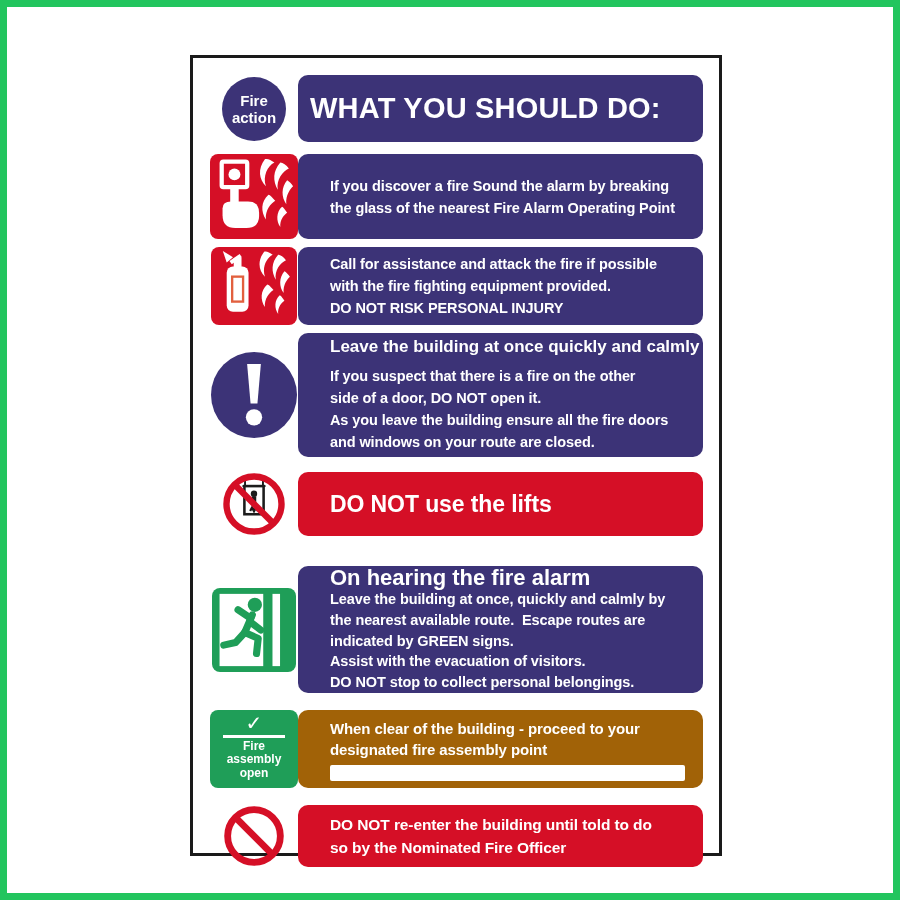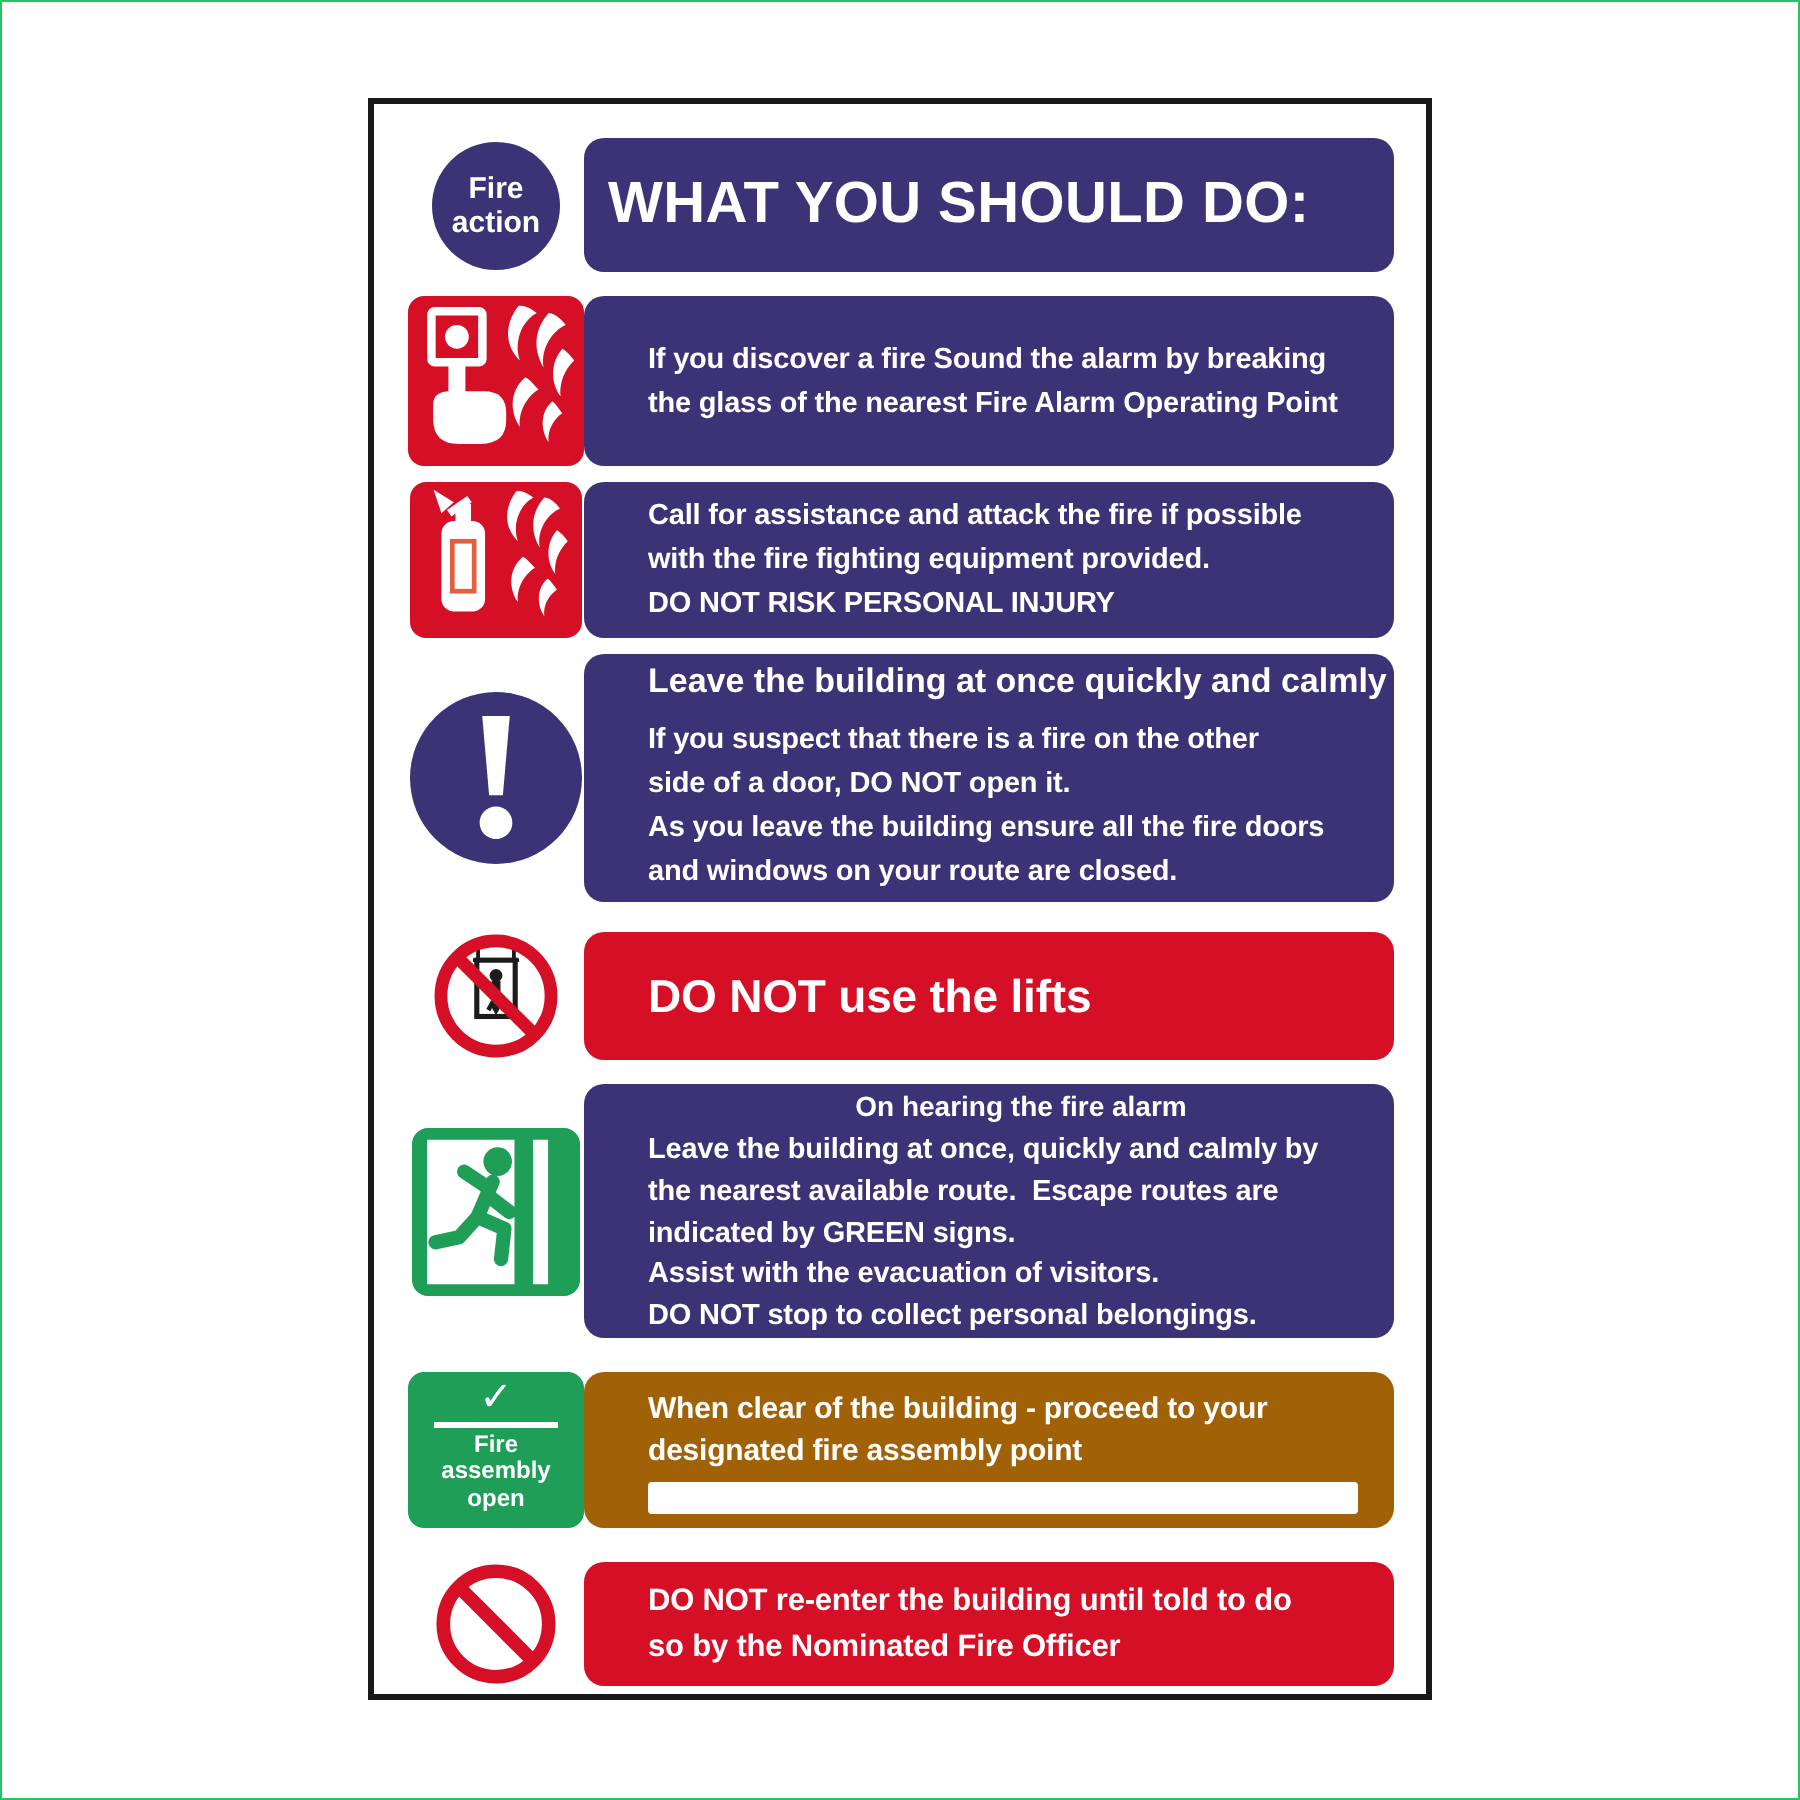--- a/index.html
+++ b/index.html
@@ -1,45 +1,45 @@
 <!DOCTYPE html>
 <html><head>
 <meta charset="utf-8">
 <style>
   html,body { margin:0; padding:0; }
   body { font-family:"Liberation Sans","DejaVu Sans",sans-serif; background:#ffffff; }
-  .page { position:relative; width:900px; height:900px; background:#ffffff; border:1px solid #22c55e; box-sizing:border-box; }
+  .page { position:relative; width:900px; height:900px; background:#ffffff; border:7px solid #22c55e; box-sizing:border-box; }
   .sign { position:absolute; left:183px; top:48px; width:532px; height:801px; background:#ffffff;
           border:3px solid #1a1a1a; box-sizing:border-box; padding:17px 16px 0 17px; }
   .row { display:flex; }
   .icon-col { flex:0 0 88px; width:88px; display:flex; align-items:center; justify-content:center; }
   .panel { flex:1; border-radius:10px; color:#ffffff; font-weight:700; display:flex; flex-direction:column; justify-content:center; padding-left:32px; box-sizing:border-box; }
   .navy { background:#3c3377; }
   .red  { background:#d50f26; }
   .green{ background:#a16207; }
   .line { white-space:pre; letter-spacing:-0.1px; }
 
   
   .row-header   { height:67px;  margin-bottom:12px; }
   .row-discover { height:85px;  margin-bottom:8px; }
   .row-assist   { height:78px;  margin-bottom:8px; }
   .row-leave    { height:124px; margin-bottom:15px; }
-  .row-lifts    { height:64px;  margin-bottom:12px; }
+  .row-lifts    { height:64px;  margin-bottom:30px; }
   .row-alarm    { height:127px; margin-bottom:17px; }
   .row-assembly { height:78px;  margin-bottom:17px; }
   .row-reenter  { height:62px; }
 
   .badge { width:64px; height:64px; border-radius:50%; background:#3c3377; color:#fff; font-weight:700;
            font-size:15px; line-height:17px; display:flex; flex-direction:column; align-items:center; justify-content:center; }
   .panel-header { font-size:29px; letter-spacing:0.2px; padding-left:12px; justify-content:center; }
 
   .body-15 { font-size:14.5px; line-height:22px; }
   .panel-leave .heading { font-size:17px; line-height:20px; margin-bottom:8px; white-space:pre; }
   .panel-lifts { font-size:23px; }
-  .panel-alarm .heading { font-size:14px; line-height:23px; white-space:pre;text-align:center; }
+  .panel-alarm .heading { font-size:22px; line-height:23px; white-space:pre; }
   .panel-alarm .line { line-height:20.8px; }
   .panel-assembly .line { line-height:21px; font-size:15px; }
   .write-strip { height:16px; background:#ffffff; border-radius:2px; margin:5px 18px 0 0; }
   .panel-reenter .line { font-size:15.5px; line-height:23px; }
 
   .tile { border-radius:8px; }
   .tile-red { background:#d50f26; }
   .tile-discover { width:88px; height:85px; }
   .tile-assist { width:86px; height:78px; }
   .circle-navy { width:86px; height:86px; border-radius:50%; background:#3c3377; display:flex; align-items:center; justify-content:center; }

